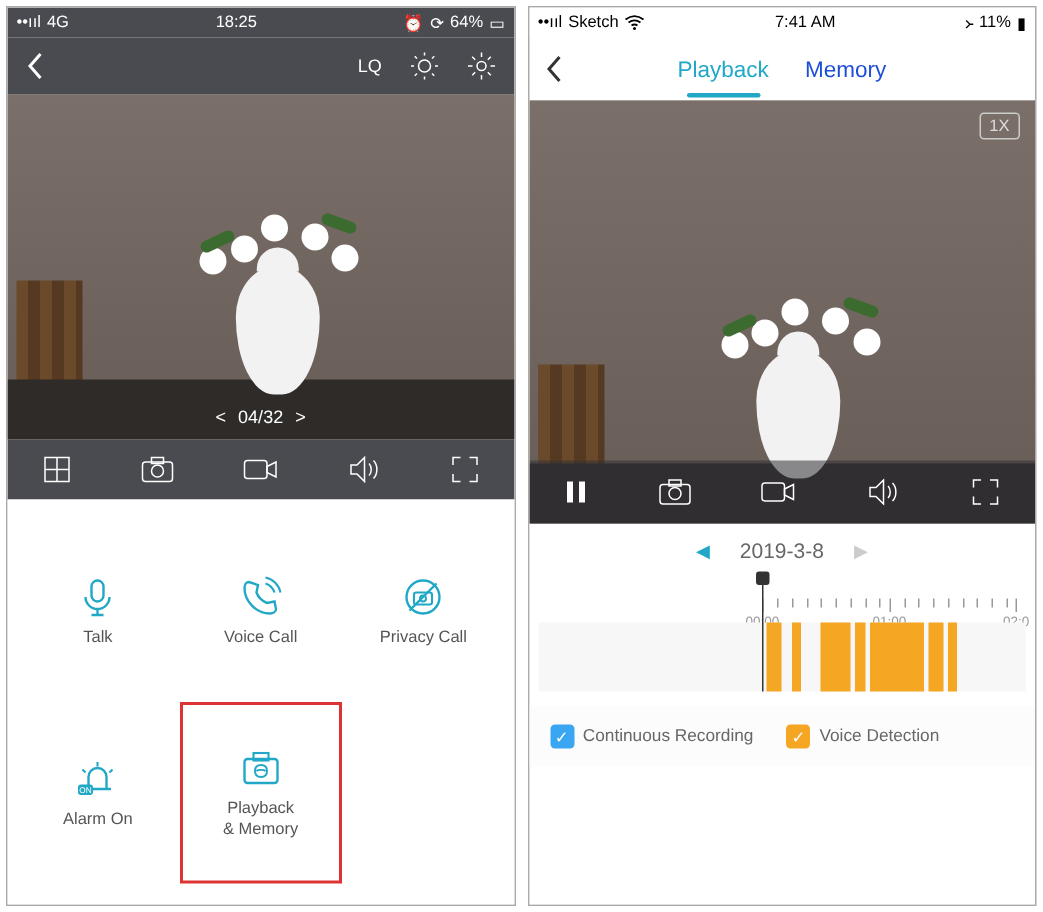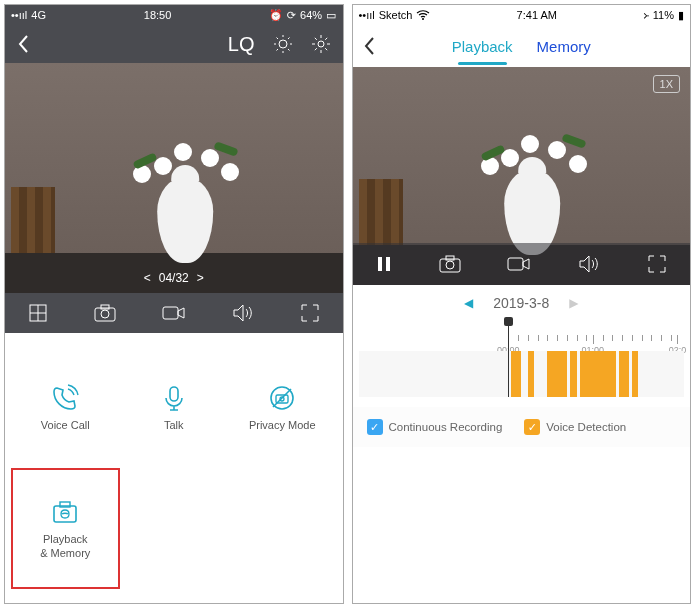--- a/index.html
+++ b/index.html
@@ -2,21 +2,21 @@
 <html><head>
 <meta charset="utf-8">
 <style>
   * { box-sizing: border-box; margin: 0; padding: 0; font-family: -apple-system, Helvetica, Arial, sans-serif; }
   body { display: flex; gap: 8px; padding: 4px; background: #fff; width: 695px; height: 608px; }
   .phone { flex: 1; border: 1px solid #aaa; display: flex; flex-direction: column; overflow: hidden; background: #fff; }
   .status-bar { height: 20px; display: flex; align-items: center; justify-content: space-between; font-size: 11px; padding: 0 6px; }
   .left .status-bar { background: #4a4b50; color: #fff; }
   .right .status-bar { background: #fff; color: #000; }
   .status-bar .sb-left, .status-bar .sb-right { display: flex; align-items: center; gap: 4px; }
-  .left .top-bar { height: 38px; background: #4a4b50; color: #fff; display: flex; align-items: center; justify-content: space-between; padding: 0 12px; font-size: 20px; }
+  .left .top-bar { height: 38px; background: #4a4b50; color: #fff; display: flex; align-items: center; justify-content: space-between; padding: 0 12px; font-size: 12px; }
   .top-bar-right { display: flex; gap: 18px; align-items: center; }
   .camera-img { height: 230px; background: #6c6058; position: relative; overflow: hidden; }
   .wall { position: absolute; inset: 0; background: linear-gradient(#7b6f69,#685c56); }
   .vase { position: absolute; left: 50%; bottom: 30px; width: 56px; height: 86px; transform: translateX(-30%); background: #f2f2f2; border-radius: 50% 50% 45% 45% / 40% 40% 60% 60%; }
   .vase::before { content:''; position:absolute; top:-12px; left:50%; transform:translateX(-50%); width:28px; height:16px; background:#f2f2f2; border-radius:14px 14px 0 0; }
   .flower { position:absolute; width:18px; height:18px; background:#fff; border-radius:50%; }
   .leaf { position:absolute; width:24px; height:8px; background:#3b6b2e; border-radius:4px; }
   .shelf { position:absolute; bottom:0; left:0; right:0; height:40px; background:#2f2b29; }
   .wood { position:absolute; left:6px; bottom:26px; width:44px; height:80px; background:repeating-linear-gradient(90deg,#6a4a2b 0 8px,#553a21 8px 16px); }
   .pager { position:absolute; bottom:8px; left:50%; transform:translateX(-50%); color:#fff; font-size:12px; display:flex; gap:8px; align-items:center; }
@@ -26,21 +26,21 @@
   .action { display:flex; flex-direction:column; align-items:center; justify-content:center; gap:6px; }
   .action svg { color:#20a8c6; }
   .action-label { font-size:11px; color:#555; text-align:center; line-height:1.2; }
   .highlight { border:2px solid #d33; }
   .right .top-tabs { height:42px; display:flex; align-items:center; padding:0 10px; }
   .tabs-center { flex:1; display:flex; justify-content:center; gap:24px; font-size:15px; }
   .tab { color:#1d4ed8; padding:4px 0; }
   .tab.active { color:#20a8c6; position:relative; }
   .tab.active::after { content:''; position:absolute; left:6px; right:6px; bottom:-6px; height:3px; background:#20a8c6; border-radius:2px; }
   .speed-badge { position:absolute; top:8px; right:10px; border:1px solid #ccc; color:#ddd; font-size:11px; padding:2px 6px; border-radius:3px; }
-  .right .camera-img { height:218px; }
+  .right .camera-img { height:282px; }
   .right .ctrl-bar { position:absolute; bottom:0; left:0; right:0; height:42px; background:rgba(50,50,54,0.55); color:#fff; display:flex; align-items:center; justify-content:space-around; }
   .bottom-wrap { background:#fff; flex:1; display:flex; flex-direction:column; }
   .date-row { height:36px; display:flex; align-items:center; justify-content:center; gap:20px; font-size:14px; color:#666; }
   .date-row .arrow { color:#20a8c6; font-size:12px; }
   .date-row .arrow.off { color:#ccc; }
   .time-label { text-align:center; font-size:11px; color:#444; }
   .timeline-wrap { height:86px; position:relative; padding-top:14px; }
   .ruler { height:14px; position:relative; margin:0 6px; }
   .tick { position:absolute; top:0; width:1px; height:6px; background:#999;}
   .tick.lbl { height:9px; }
@@ -58,21 +58,21 @@
 </style>
 </head>
 <body>
 
 <div class="phone left">
   <div class="status-bar">
     <div class="sb-left">
       <span>••ııl</span>
       <span>4G</span>
     </div>
-    <span>18:50</span>
+    <span>18:25</span>
     <div class="sb-right">
       <span>⏰</span>
       <span>⟳</span>
       <span>64%</span>
       <span>▭</span>
     </div>
   </div>
 
   <div class="top-bar">
     <span class="icon-btn">
@@ -155,40 +155,49 @@
     <span class="icon-btn">
         <svg width="20" height="20" viewBox="0 0 20 20">
           <path d="M2 7V2h5M18 7V2h-5M2 13v5h5M18 13v5h-5" stroke="#fff" fill="none"></path>
         </svg>
       </span>
   </div>
 
   <div class="grid-actions">
     <div class="action">
       <svg width="30" height="30" viewBox="0 0 30 30">
+          <rect x="11" y="4" width="8" height="14" rx="4" stroke="#20a8c6" fill="none" stroke-width="1.6"></rect>
+          <path d="M7 15a8 8 0 0016 0M15 23v4M11 27h8" stroke="#20a8c6" fill="none" stroke-width="1.6"></path>
+        </svg>
+      <span class="action-label">Talk</span>
+    </div>
+    <div class="action">
+      <svg width="30" height="30" viewBox="0 0 30 30">
           <path d="M7 5c-2 0-3 2-3 4 0 9 8 17 17 17 2 0 4-1 4-3l-1-5-5 1c-3-1-6-4-7-7l1-5z" stroke="#20a8c6" fill="none" stroke-width="1.6"></path>
           <path d="M18 6c3 1 5 3 6 6M18 2c5 1 9 5 10 10" stroke="#20a8c6" fill="none" stroke-width="1.4"></path>
         </svg>
       <span class="action-label">Voice Call</span>
-    </div>
-    <div class="action">
-      <svg width="30" height="30" viewBox="0 0 30 30">
-          <rect x="11" y="4" width="8" height="14" rx="4" stroke="#20a8c6" fill="none" stroke-width="1.6"></rect>
-          <path d="M7 15a8 8 0 0016 0M15 23v4M11 27h8" stroke="#20a8c6" fill="none" stroke-width="1.6"></path>
-        </svg>
-      <span class="action-label">Talk</span>
     </div>
     <div class="action">
       <svg width="30" height="30" viewBox="0 0 30 30">
           <circle cx="15" cy="15" r="11" stroke="#20a8c6" fill="none" stroke-width="1.6"></circle>
           <rect x="9" y="12" width="12" height="8" rx="1.5" stroke="#20a8c6" fill="none" stroke-width="1.4"></rect>
           <circle cx="15" cy="16" r="2" stroke="#20a8c6" fill="none" stroke-width="1.3"></circle>
           <line x1="6" y1="24" x2="24" y2="6" stroke="#20a8c6" stroke-width="1.6"></line>
         </svg>
-      <span class="action-label">Privacy Mode</span>
+      <span class="action-label">Privacy Call</span>
+    </div>
+    <div class="action">
+      <svg width="32" height="30" viewBox="0 0 32 30">
+          <path d="M10 22V14a6 6 0 0112 0v8M7 22h18" stroke="#20a8c6" fill="none" stroke-width="1.6"></path>
+          <path d="M16 4v3M6 9l2 2M26 9l-2 2" stroke="#20a8c6" stroke-width="1.4"></path>
+          <rect x="3" y="19" width="10" height="7" rx="2" fill="#20a8c6"></rect>
+          <text x="8" y="24.5" font-size="5.5" fill="#fff" text-anchor="middle">ON</text>
+        </svg>
+      <span class="action-label">Alarm On</span>
     </div>
     <div class="action highlight">
       <svg width="32" height="30" viewBox="0 0 32 30">
           <rect x="5" y="9" width="22" height="16" rx="2" stroke="#20a8c6" fill="none" stroke-width="1.6"></rect>
           <rect x="11" y="5" width="10" height="5" stroke="#20a8c6" fill="none" stroke-width="1.4"></rect>
           <path d="M16 13c-3 0-4 2-4 4s1 4 4 4 4-2 4-4-1-4-4-4z M13 17c1-1 5-1 6 0" stroke="#20a8c6" fill="none" stroke-width="1.3"></path>
         </svg>
       <span class="action-label" style="white-space:pre-line">Playback
 &amp; Memory</span>
     </div>

